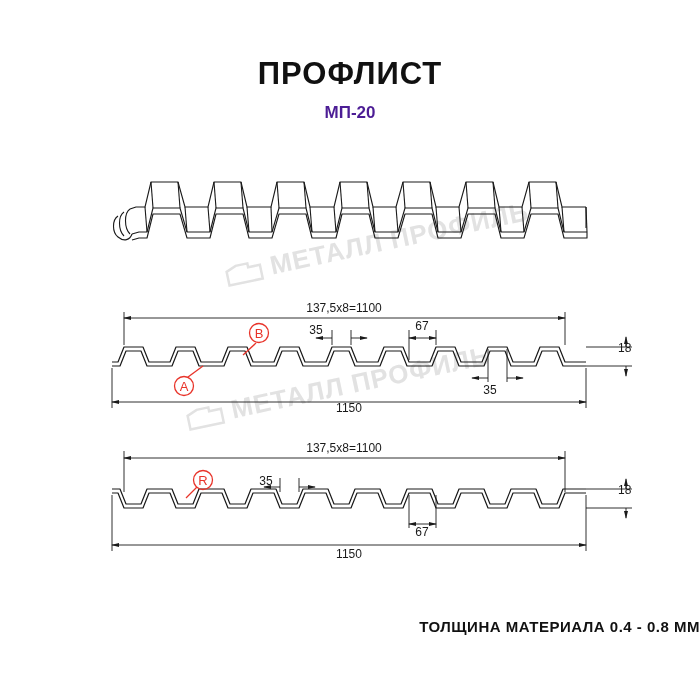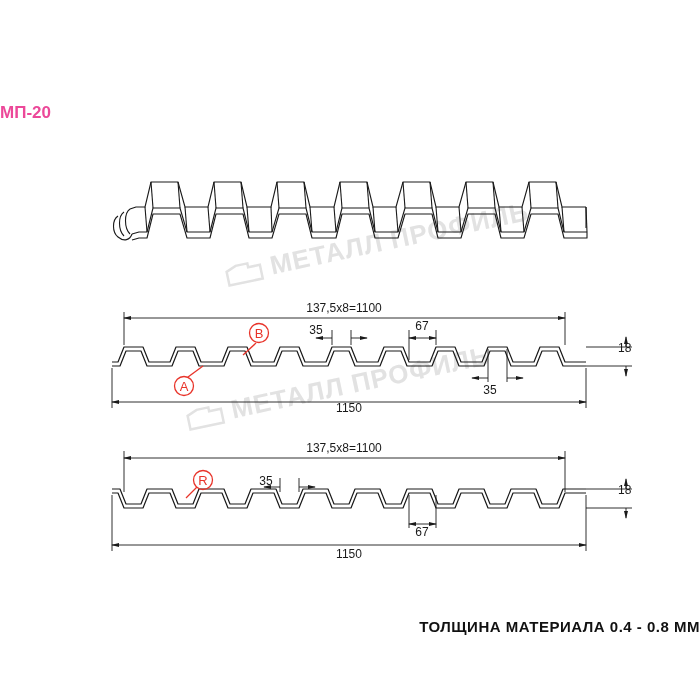--- a/index.html
+++ b/index.html
@@ -28,24 +28,24 @@
     font-size: 31px;
     font-weight: bold;
     letter-spacing: 1px;
     color: #111;
   }
   .subtitle {
     position: absolute;
     left: 0;
     top: 103px;
     width: 700px;
-    text-align: left;
+    text-align: center;
     font-size: 17px;
     font-weight: bold;
-    color: #ec4899;
+    color: #4c1d95;
   }
   .footer {
     position: absolute;
     left: 0;
     top: 618px;
     width: 700px;
     text-align: right;
     font-size: 15px;
     font-weight: bold;
     letter-spacing: 0.5px;
@@ -78,20 +78,21 @@
     vertical-align: -4px;
     margin-right: 8px;
     position: relative;
   }
 </style>
 </head>
 <body>
 
 <div class="page">
 
+  <div class="title">ПРОФЛИСТ</div>
   <div class="subtitle">МП-20</div>
 
   <div class="wm wm-1">
     <span class="wmbox">
       <svg width="38" height="22" viewBox="0 0 38 22">
         <path d="M2 20 L2 6 L12 2 L24 2 L24 6 L36 6 L36 20 Z" fill="none" stroke="#e2e2e2" stroke-width="2.5"></path>
       </svg>
     </span><span>МЕТАЛЛ ПРОФИЛЬ</span>
   </div>
   <div class="wm wm-2">

